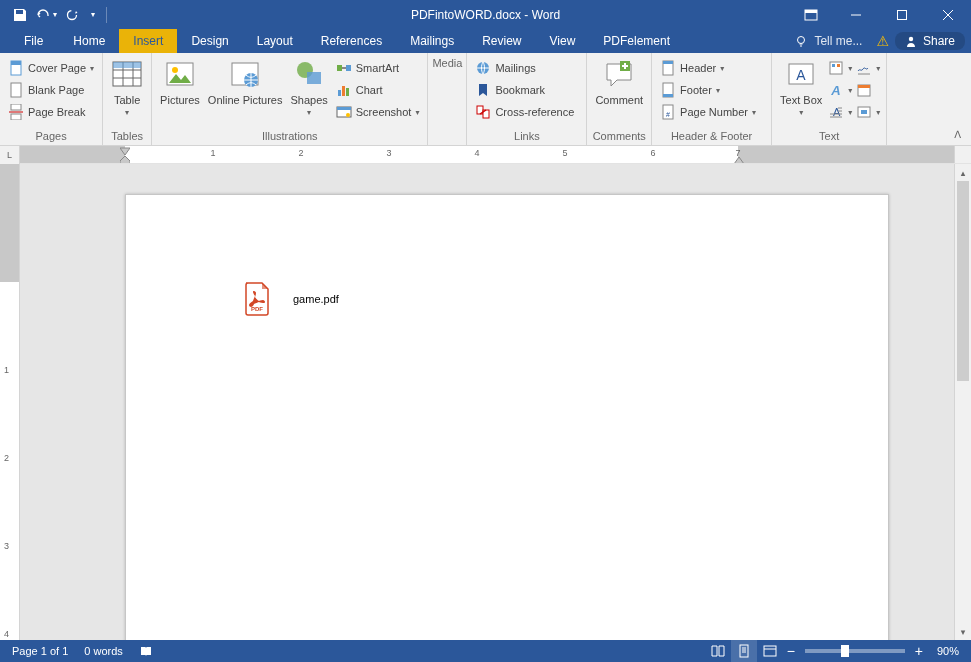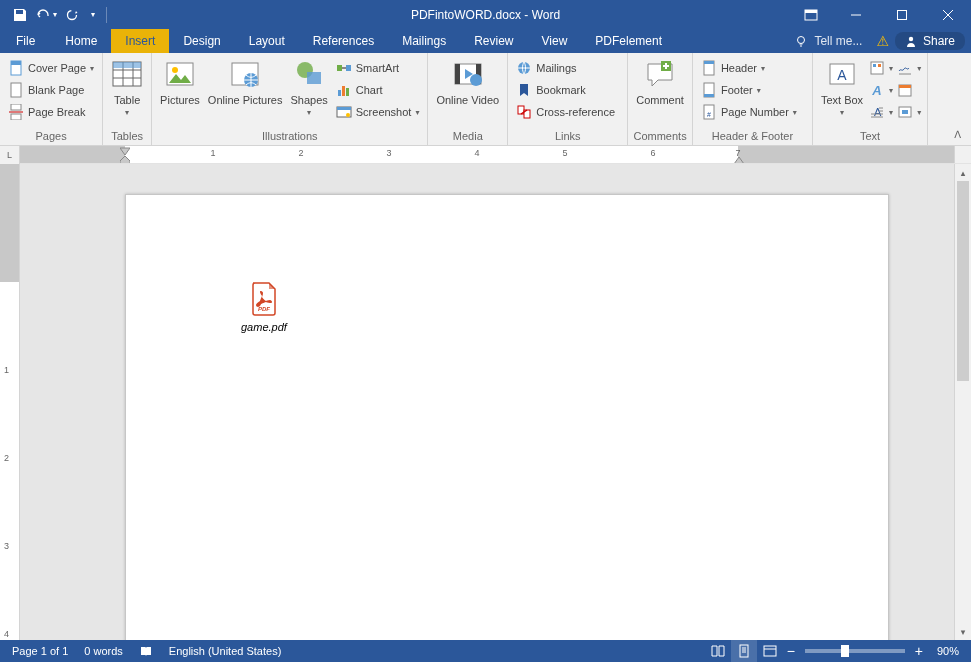--- a/index.html
+++ b/index.html
@@ -9,21 +9,21 @@
 .titlebar { height: 29px; background: #2b579a; display: flex; align-items: center; color: #fff; position: relative; }
 .qat { display: flex; align-items: center; padding-left: 8px; gap: 2px; }
 .qat-btn { width: 24px; height: 24px; display: flex; align-items: center; justify-content: center; cursor: pointer; }
 .qat-sep { width: 1px; height: 16px; background: rgba(255,255,255,0.3); margin: 0 4px; }
 .title-center { position: absolute; left: 50%; transform: translateX(-50%); font-size: 12px; white-space: nowrap; }
 .title-right { margin-left: auto; display: flex; align-items: center; }
 .win-btn { width: 46px; height: 29px; display: flex; align-items: center; justify-content: center; cursor: pointer; }
 .ribbon-display-btn { width: 36px; height: 24px; display:flex; align-items:center; justify-content:center; cursor:pointer; margin-right:4px;}
 
 
-.tabs { height: 24px; background: #2b579a; display: flex; align-items: stretch; color: #fff; position:relative;}
+.tabs { height: 24px; background: #2b579a; display: flex; align-items: stretch; color: #fff; padding-left: 8px; position:relative;}
 .tab { padding: 0 14px; display: flex; align-items: center; font-size: 12px; cursor: pointer; }
 .tab.active { background: #eab308; color: #2b579a; }
 .tab.file { padding: 0 16px; }
 .tabs-right { margin-left: auto; display: flex; align-items: center; padding-right: 6px; gap:6px;}
 .tell-me { display: flex; align-items: center; gap: 6px; color: rgba(255,255,255,0.85); font-size: 12px; padding:0 8px; cursor:text;}
 .share-btn { display:flex; align-items:center; gap:6px; background: rgba(0,0,0,0.15); padding:2px 10px; border-radius:8px; cursor:pointer; font-size:12px;}
 .warn-icon { color:#ffc000; font-size:14px; }
 
 
 .ribbon { height: 93px; background: #f1f1f1; border-bottom: 1px solid #d4d4d4; display: flex; position:relative;}
@@ -56,21 +56,21 @@
 .ruler-v-margin { background:#c8c8c8; width:100%;}
 .ruler-v-active { background:#fff; width:100%; position:relative;}
 .ruler-v-num { position:absolute; left:4px; font-size:9px; color:#666; transform: translateY(-50%);}
 .doc-scroll { flex:1; background:#e6e6e6; overflow:hidden; position:relative;}
 .scrollbar-v { width:17px; background:#f1f1f1; border-left:1px solid #d4d4d4; position:relative;}
 .scroll-thumb { position:absolute; left:2px; right:2px; background:#cdcdcd; border-radius:0;}
 .scroll-btn { position:absolute; left:0; right:0; height:17px; display:flex; align-items:center; justify-content:center; color:#666; font-size:9px; cursor:pointer;}
 .page { position:absolute; background:#fff; box-shadow: 0 0 3px rgba(0,0,0,0.2); border:1px solid #c6c6c6;}
 
 
-.embedded-obj { position:absolute; display:flex; flex-direction:column; align-items:center; gap:4px;font-style:italic;}
+.embedded-obj { position:absolute; display:flex; flex-direction:row; align-items:center; gap:20px;}
 .pdf-icon-box { width:32px; height:36px; position:relative;}
 .obj-label { font-size:11px; color:#000;}
 
 
 .statusbar { height:22px; background:#2b579a; color:#fff; display:flex; align-items:center; font-size:11px; padding:0 4px;}
 .status-item { padding:0 8px; cursor:pointer; display:flex; align-items:center; gap:4px; height:100%;}
 .status-right { margin-left:auto; display:flex; align-items:center; height:100%;}
 .view-btn { width:26px; height:100%; display:flex; align-items:center; justify-content:center; cursor:pointer;}
 .view-btn:hover, .view-btn.active { background: rgba(255,255,255,0.15);}
 .zoom-slider { width:100px; height:4px; background:rgba(255,255,255,0.4); position:relative; margin:0 6px; cursor:pointer;}
@@ -280,34 +280,20 @@
             </span>
           <span>Screenshot</span>
           <span class="drop-arrow">▾</span>
         </div>
       </div>
     </div>
     <div class="group-label">Illustrations</div>
   </div>
 
   <div class="group">
-    <div class="group-body">
-      <div class="big-btn">
-        <span class="big-icon">
-            <svg width="32" height="32" viewBox="0 0 32 32">
-              <rect x="3" y="6" width="26" height="20" fill="#fff" stroke="#888"></rect>
-              <rect x="3" y="6" width="5" height="20" fill="#444"></rect>
-              <rect x="24" y="6" width="5" height="20" fill="#444"></rect>
-              <path fill="#5b9bd5" d="M13 11l8 5-8 5z"></path>
-              <circle cx="24" cy="22" r="6" fill="#5b9bd5"></circle>
-            </svg>
-          </span>
-        <span class="lbl"><span>Online Video</span></span>
-      </div>
-    </div>
     <div class="group-label">Media</div>
   </div>
 
   <div class="group" style="min-width:120px;">
     <div class="group-body">
       <div class="stack" style="padding-top:2px;">
         <div class="small-row">
           <span class="small-icon">
               <svg width="16" height="16" viewBox="0 0 16 16">
                 <circle cx="8" cy="8" r="6" fill="#5b9bd5"></circle>
@@ -537,21 +523,20 @@
 </div>
 
 <div class="statusbar">
   <div class="status-item">Page 1 of 1</div>
   <div class="status-item">0 words</div>
   <div class="status-item">
     <svg width="14" height="14" viewBox="0 0 14 14">
         <path fill="#fff" d="M2 3h4c1 0 1 1 1 1v8s0-1-1-1H2zM12 3H8c-1 0-1 1-1 1v8s0-1 1-1h4z"></path>
       </svg>
   </div>
-  <div class="status-item">English (United States)</div>
   <div class="status-right">
     <div class="view-btn">
       <svg width="16" height="14" viewBox="0 0 16 14">
           <path fill="none" stroke="#fff" d="M2 2h5v10H2zM9 2h5v10H9z"></path>
         </svg>
     </div>
     <div class="view-btn active">
       <svg width="16" height="14" viewBox="0 0 16 14">
           <rect x="4" y="1" width="8" height="12" fill="none" stroke="#fff"></rect>
           <path stroke="#fff" d="M6 4h4M6 6h4M6 8h4"></path>

